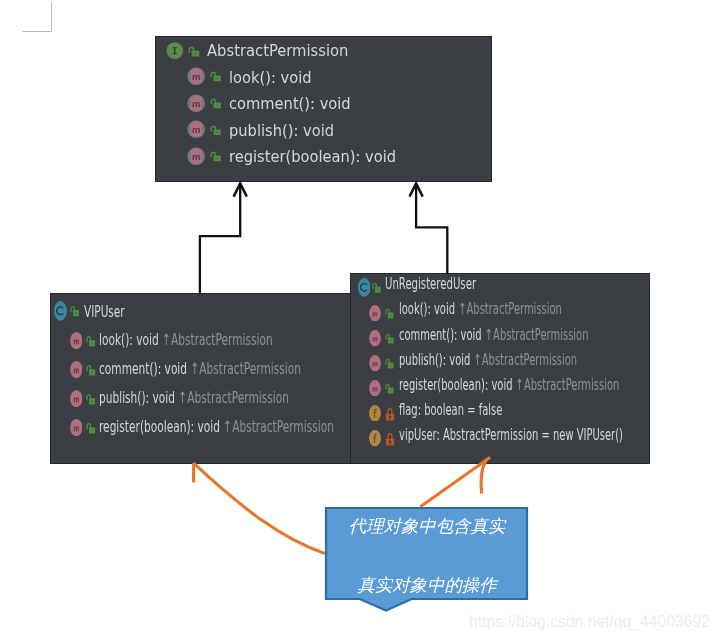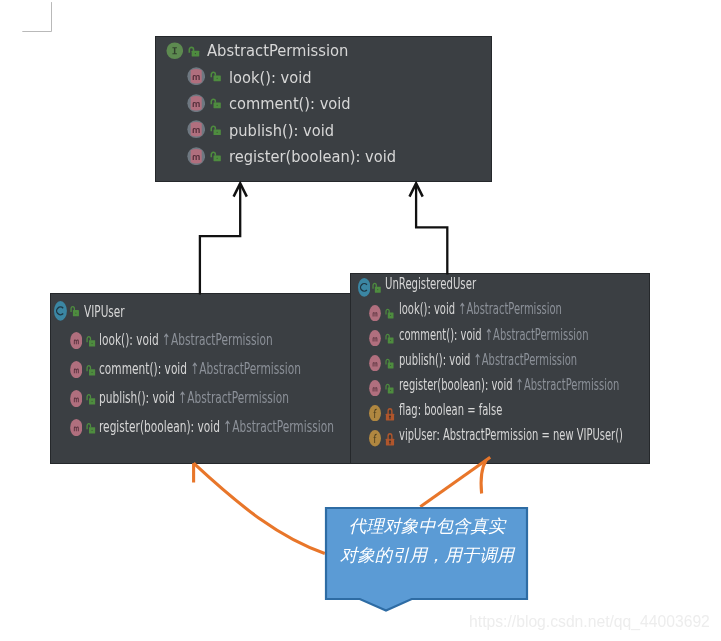--- a/index.html
+++ b/index.html
@@ -248,18 +248,18 @@
       <path d="M233.6 196.6 L240.2 183.4 L246.8 196.6" fill="none" stroke="#111" stroke-width="2.5" stroke-linecap="butt" stroke-linejoin="miter"></path>
       <path d="M447.3 274.5 V227.3 H416.1 V186" fill="none" stroke="#111" stroke-width="2.3" stroke-linecap="butt" stroke-linejoin="miter"></path>
       <path d="M409.5 196.6 L416.1 183.4 L422.7 196.6" fill="none" stroke="#111" stroke-width="2.5" stroke-linecap="butt" stroke-linejoin="miter"></path>
       <path d="M193.6 482.5 V463.2" fill="none" stroke="#e8762a" stroke-width="3.1" stroke-linecap="butt" stroke-linejoin="miter"></path>
       <path d="M193.6 463.2 C 242 508 280 538 324.8 553.5" fill="none" stroke="#e8762a" stroke-width="3.1" stroke-linecap="butt" stroke-linejoin="miter"></path>
       <path d="M490.2 457.3 L420.3 506.8" fill="none" stroke="#e8762a" stroke-width="3.1" stroke-linecap="butt" stroke-linejoin="miter"></path>
       <path d="M486.0 460.5 C 480.6 469.5 480.4 481 481.6 493.5" fill="none" stroke="#e8762a" stroke-width="3.1" stroke-linecap="butt" stroke-linejoin="miter"></path>
     </svg>
     <div class="callout" style="left: 323px; top: 505px; width: 208px; height: 110px; font-style: italic;"><svg width="208" height="110" viewBox="0 0 208 110">
         <path d="M3.0 3.0 H204 V94.0 H88.7 L63.0 105.5 L36.8 94.0 H3.0 Z" fill="#5b9bd5" stroke="#2e6ca4" stroke-width="2.2" stroke-linejoin="miter"></path>
-      </svg><div class="callout-text" style="top: 12.5px; left: 0px;">代理对象中包含真实</div><div class="callout-text" style="top: 42px; left: 0px;">对象的引用，用于调用</div></div>
+      </svg><div class="callout-text" style="top: 12.5px; left: 0px;">代理对象中包含真实</div><div class="callout-text" style="top: 71.5px; left: 0px;">真实对象中的操作</div></div>
     <div class="wm" style="left: 469.1px; top: 614.3px;">https://blog.csdn.net/qq_44003692</div>
     <svg width="60" height="60" viewBox="0 0 60 60" class="lay" style="left: 0px; top: 0px;">
       <path d="M51.5 2.1 V31.5 H22.3" fill="none" stroke="#b9b9b9" stroke-width="1"></path>
     </svg>
   </div>
 
 </body></html>

